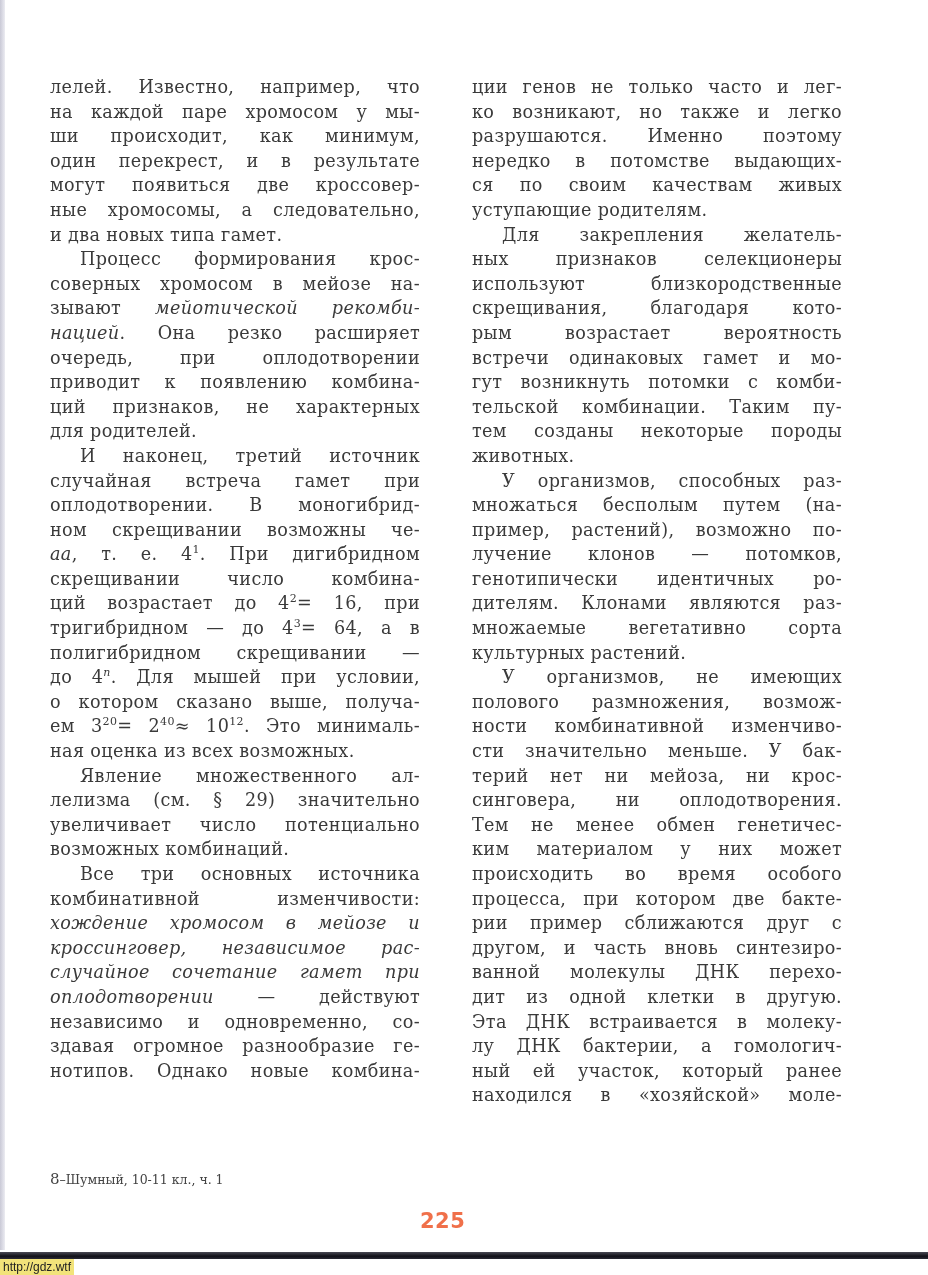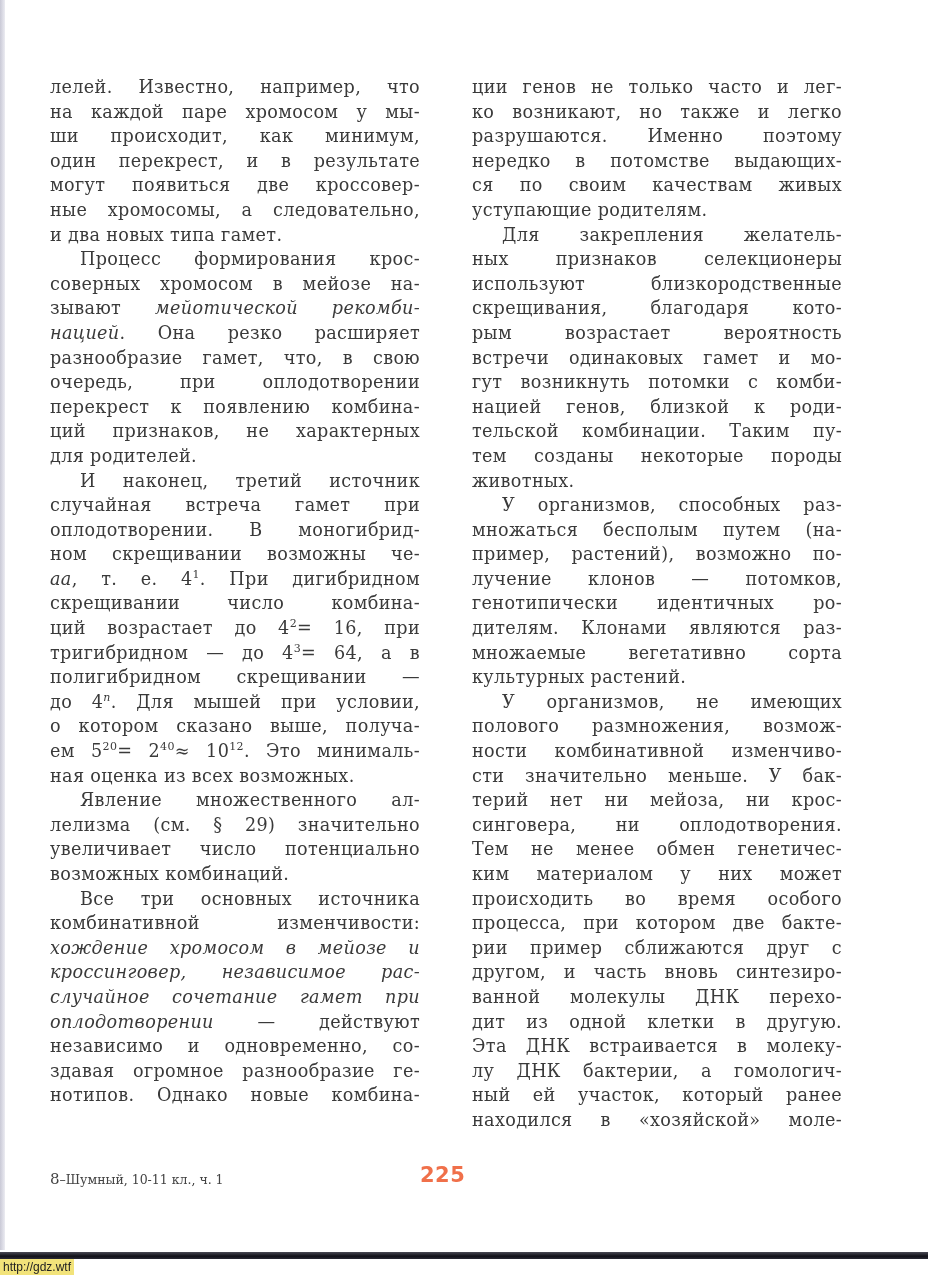--- a/index.html
+++ b/index.html
@@ -51,21 +51,21 @@
     left: 50px;
     top: 1170px;
     font-size: 12.5px;
     color: #444;
     font-family: "DejaVu Serif", serif;
   }
   .footer-note .big { font-size: 15px; }
   .page-number {
     position: absolute;
     left: 420px;
-    top: 1163px;
+    top: 1209px;
     font-family: "DejaVu Sans", "Liberation Sans", sans-serif;
     font-weight: bold;
     font-size: 21px;
     color: #f0704a;
     letter-spacing: 0.5px;
     text-align: right;
   }
   .bottom-bar {
     position: absolute;
     left: 0;
@@ -101,40 +101,39 @@
     <span class="line">могут появиться две кроссовер-</span>
     <span class="line">ные хромосомы, а следовательно,</span>
     <span class="line last">и два новых типа гамет.</span>
   </div>
 
   <div>
     <span class="line indent">Процесс формирования крос-</span>
     <span class="line">соверных хромосом в мейозе на-</span>
     <span class="line"><span>зывают </span><i>мейотической рекомби-</i></span>
     <span class="line"><i>нацией</i><span>. Она резко расширяет</span></span>
-    <span class="line">разнообразие гамет, что, в свою</span>
     <span class="line">очередь, при оплодотворении</span>
-    <span class="line">перекрест к появлению комбина-</span>
+    <span class="line">приводит к появлению комбина-</span>
     <span class="line">ций признаков, не характерных</span>
     <span class="line last">для родителей.</span>
   </div>
 
   <div>
     <span class="line indent">И наконец, третий источник</span>
     <span class="line">случайная встреча гамет при</span>
     <span class="line">оплодотворении. В моногибрид-</span>
     <span class="line">ном скрещивании возможны че-</span>
     <span class="line"><i>аа</i><span>, т. е. 4</span><sup>1</sup><span>. При дигибридном</span></span>
     <span class="line">скрещивании число комбина-</span>
     <span class="line"><span>ций возрастает до 4</span><sup>2</sup><span>= 16, при</span></span>
     <span class="line"><span>тригибридном — до 4</span><sup>3</sup><span>= 64, а в</span></span>
     <span class="line">полигибридном скрещивании —</span>
     <span class="line"><span>до 4</span><sup style="font-style:italic">n</sup><span>. Для мышей при условии,</span></span>
     <span class="line">о котором сказано выше, получа-</span>
-    <span class="line"><span>ем 5</span><sup>20</sup><span>= 2</span><sup>40</sup><span>≈ 10</span><sup>12</sup><span>. Это минималь-</span></span>
+    <span class="line"><span>ем 3</span><sup>20</sup><span>= 2</span><sup>40</sup><span>≈ 10</span><sup>12</sup><span>. Это минималь-</span></span>
     <span class="line last">ная оценка из всех возможных.</span>
   </div>
 
   <div>
     <span class="line indent">Явление множественного ал-</span>
     <span class="line">лелизма (см. § 29) значительно</span>
     <span class="line">увеличивает число потенциально</span>
     <span class="line last">возможных комбинаций.</span>
   </div>
 
@@ -162,21 +161,20 @@
   </div>
 
   <div>
     <span class="line indent">Для закрепления желатель-</span>
     <span class="line">ных признаков селекционеры</span>
     <span class="line">используют близкородственные</span>
     <span class="line">скрещивания, благодаря кото-</span>
     <span class="line">рым возрастает вероятность</span>
     <span class="line">встречи одинаковых гамет и мо-</span>
     <span class="line">гут возникнуть потомки с комби-</span>
-    <span class="line">нацией генов, близкой к роди-</span>
     <span class="line">тельской комбинации. Таким пу-</span>
     <span class="line">тем созданы некоторые породы</span>
     <span class="line last">животных.</span>
   </div>
 
   <div>
     <span class="line indent">У организмов, способных раз-</span>
     <span class="line">множаться бесполым путем (на-</span>
     <span class="line">пример, растений), возможно по-</span>
     <span class="line">лучение клонов — потомков,</span>

